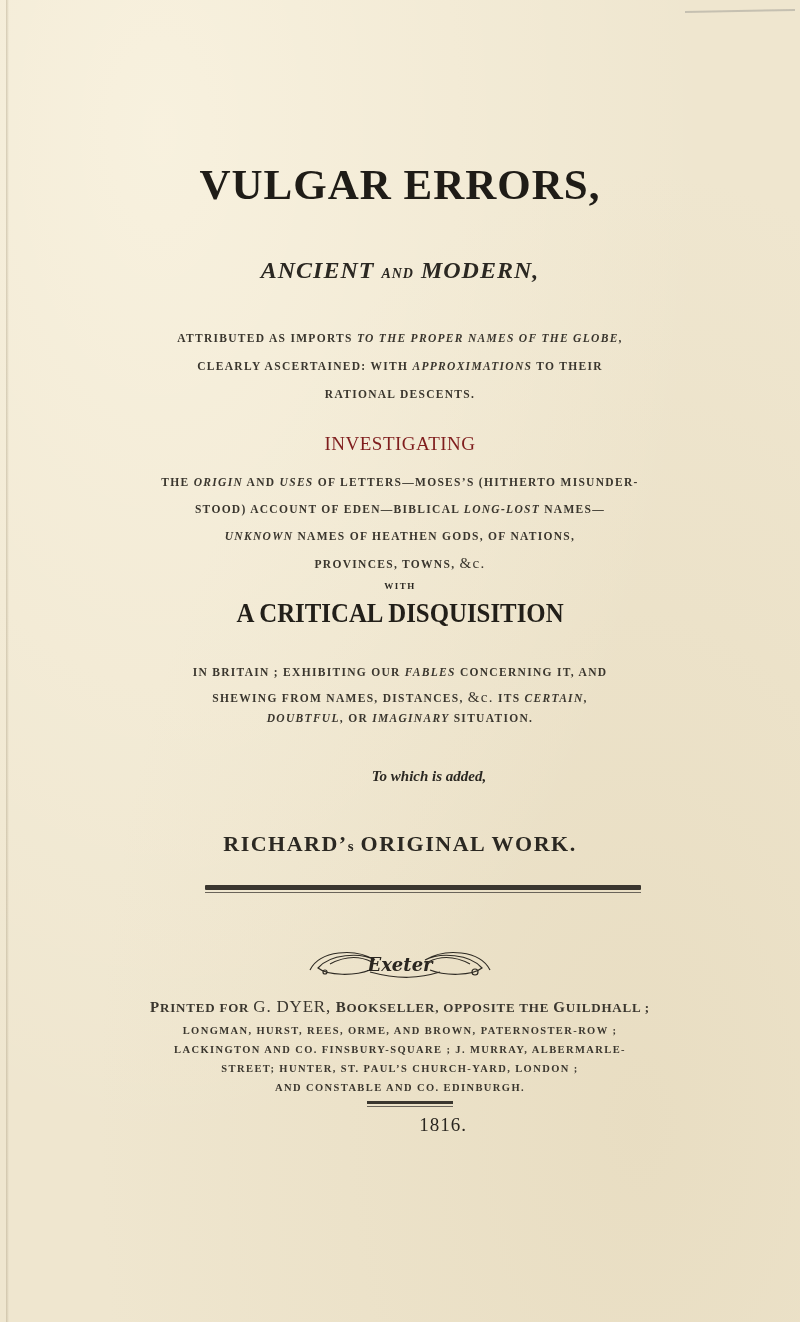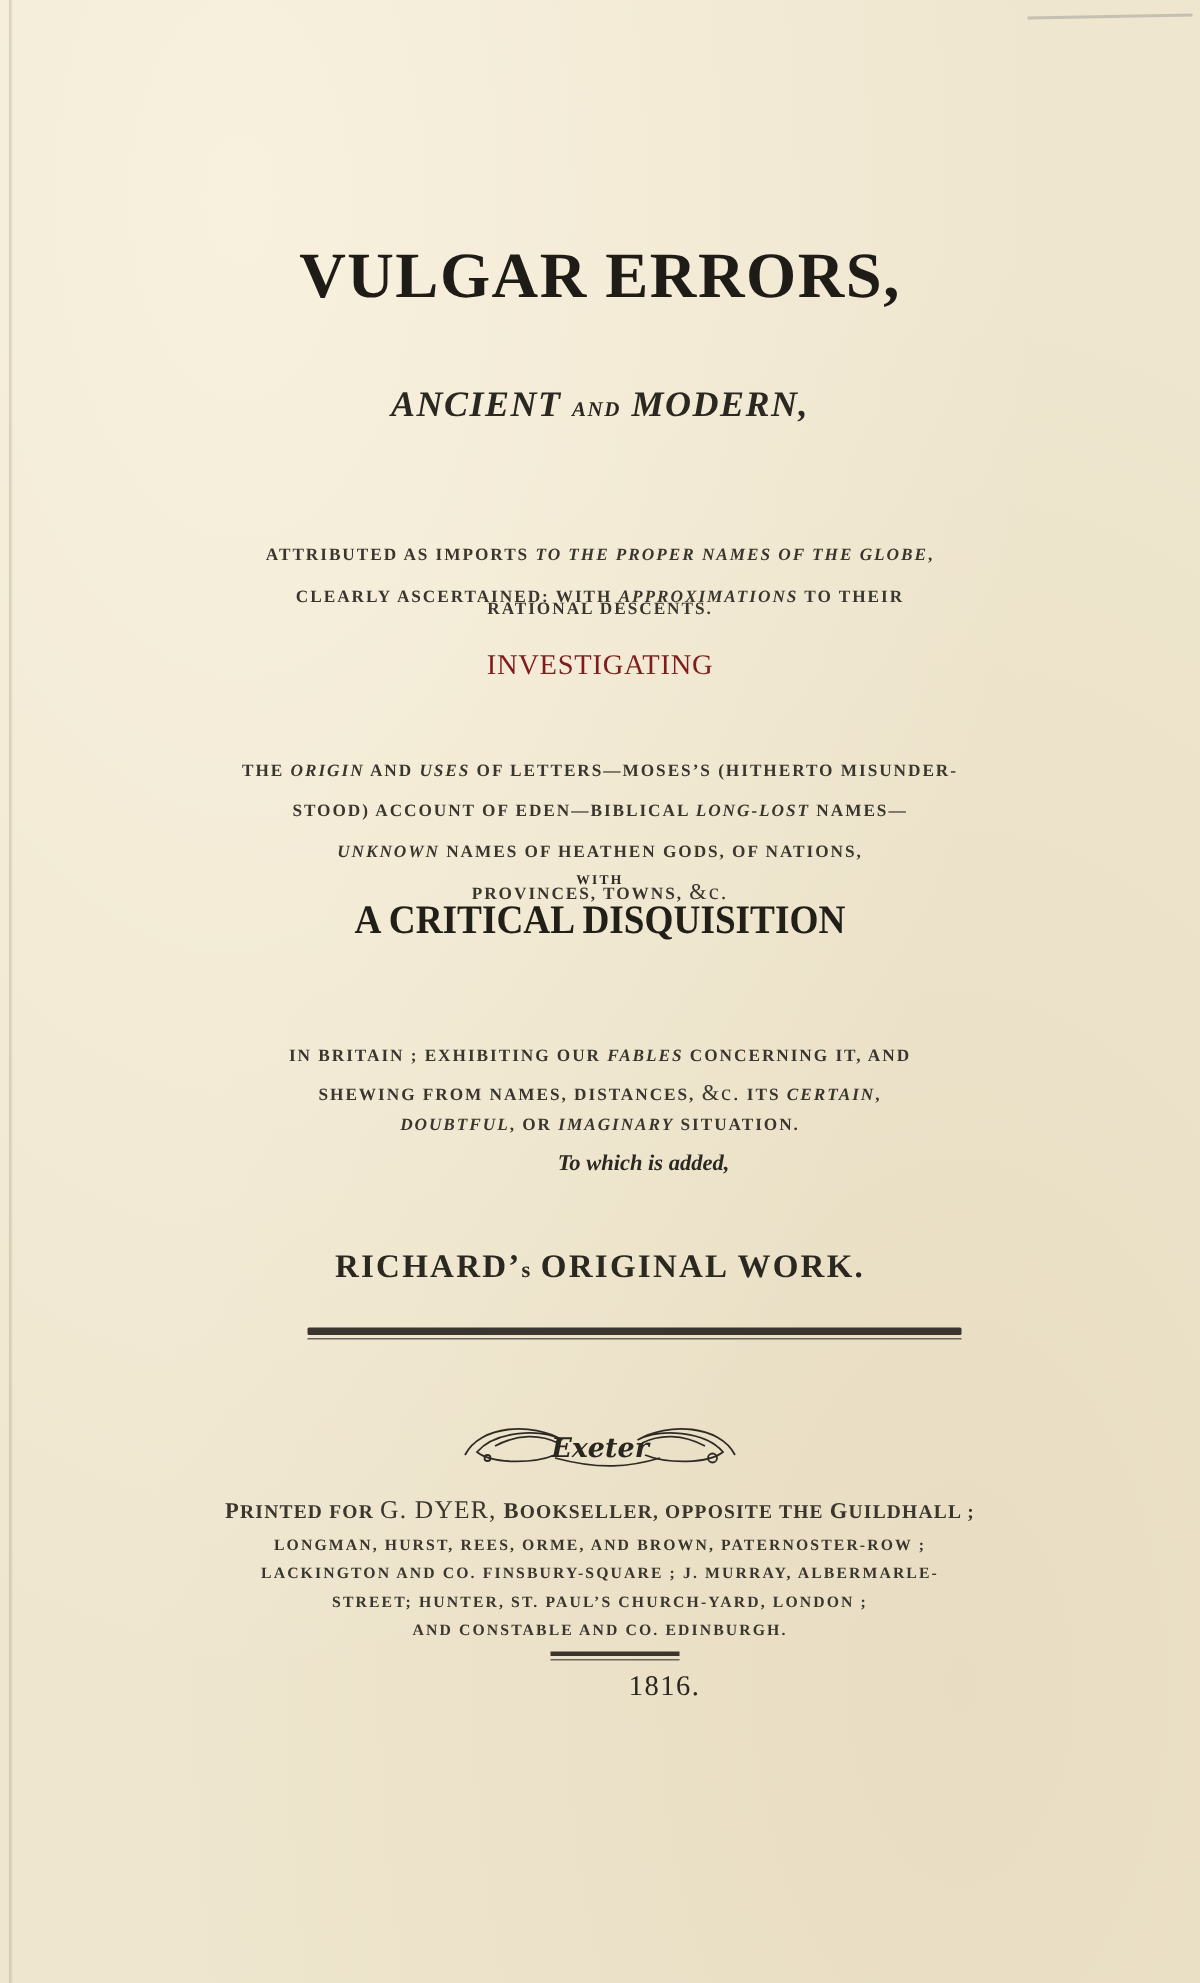--- a/index.html
+++ b/index.html
@@ -27,21 +27,21 @@
     .title {
       top: 160px; font-size: 43px; font-weight: bold; letter-spacing: 1px;
       color: #1f1c17;
     }
     .subtitle {
       top: 257px; font-size: 24px; font-weight: bold; font-style: italic; letter-spacing: 1px;
     }
     .subtitle .small { font-size: 14px; letter-spacing: 1px; }
 
     .caps {
-      font-size: 11.5px; font-weight: bold; letter-spacing: 1.3px; color: #3a362e; margin-top: 32px;
+      font-size: 11.5px; font-weight: bold; letter-spacing: 1.3px; color: #3a362e;
     }
     .caps i { font-style: italic; }
     .amp { font-size: 15px; font-weight: normal; }
 
     .heading2 { font-size: 19px; font-weight: normal; letter-spacing: 0.5px; color: #7f1d1d; }
     .with { font-size: 9px; letter-spacing: 1.5px; font-weight: bold; }
     .heading3 { font-size: 27px; font-weight: bold; letter-spacing: 0; color: #221f19; transform: scaleX(0.92); }
     .added { font-size: 15px; font-style: italic; font-weight: bold; padding-left: 29px; }
     .richard { font-size: 22px; font-weight: bold; letter-spacing: 1.5px; margin-top: 32px; }
     .richard .s { font-size: 15px; letter-spacing: 0; }
@@ -79,21 +79,21 @@
   <div class="line title">VULGAR ERRORS,</div>
 
   <div class="line subtitle">
     <span>ANCIENT</span>
     <span class="small">AND</span>
     <span>MODERN,</span>
   </div>
 
   <div class="line caps" style="top:332px"><span>ATTRIBUTED AS IMPORTS </span><i>TO THE PROPER NAMES OF THE GLOBE</i><span>,</span></div>
   <div class="line caps" style="top:360px"><span>CLEARLY ASCERTAINED:  WITH </span><i>APPROXIMATIONS</i><span> TO THEIR</span></div>
-  <div class="line caps" style="top:368px"><span>RATIONAL DESCENTS.</span></div>
+  <div class="line caps" style="top:388px"><span>RATIONAL DESCENTS.</span></div>
 
   <div class="line heading2" style="top:433px">INVESTIGATING</div>
 
   <div class="line caps" style="top:476px"><span>THE </span><i>ORIGIN</i><span> AND </span><i>USES</i><span> OF LETTERS—MOSES’S (HITHERTO MISUNDER-</span></div>
   <div class="line caps" style="top:503px"><span>STOOD) ACCOUNT OF EDEN—BIBLICAL </span><i>LONG-LOST</i><span> NAMES—</span></div>
   <div class="line caps" style="top:530px"><i>UNKNOWN</i><span> NAMES OF HEATHEN GODS, OF NATIONS,</span></div>
   <div class="line caps" style="top:555px"><span>PROVINCES, TOWNS, </span><span class="amp">&amp;c.</span></div>
 
   <div class="line with" style="top:581px">WITH</div>
 

